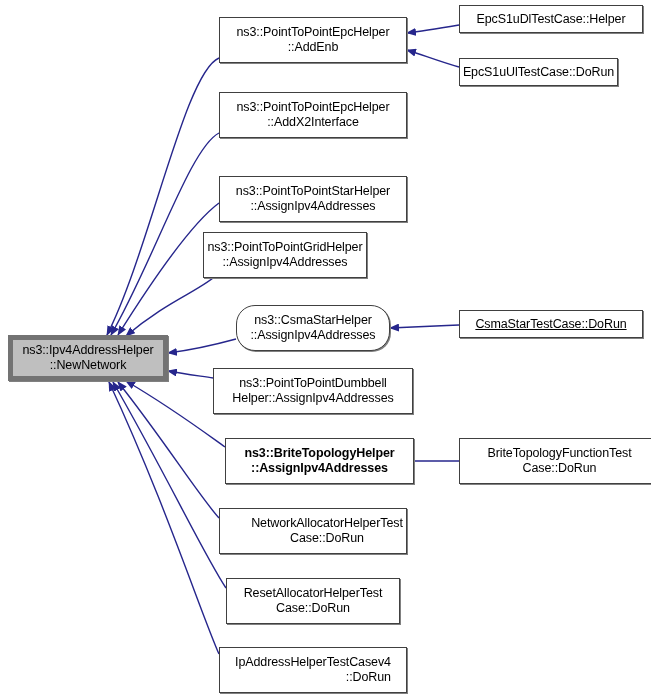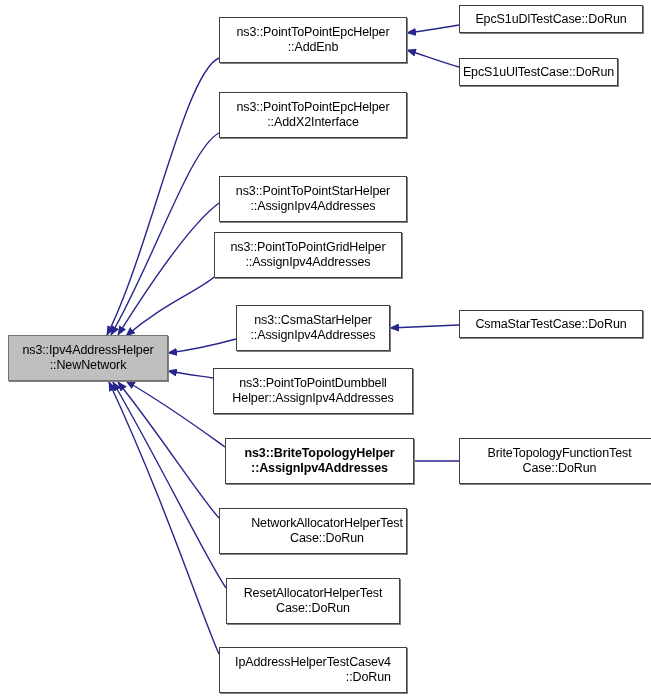--- a/index.html
+++ b/index.html
@@ -34,21 +34,21 @@
     text-align: center;
     color: #000000;
     font-size: 12.5px;
     line-height: 15px;
     letter-spacing: -0.1px;
     white-space: pre-line;
     box-shadow: 1px 1px 0 0 #808080;
   }
   .node.center {
     background: #bfbfbf;
-    border: 1px solid #737373;
+    border: 5px solid #737373;
   }
   .node-label {
     display: block;
     padding: 0 3px;
     white-space: pre-line;
   }
 </style>
 </head>
 <body>
 
@@ -80,34 +80,34 @@
 
   <div id="nodes">
       <div class="node center" style="left: 8px; top: 335px; width: 160px; height: 46px;"><span class="node-label">ns3::Ipv4AddressHelper
 ::NewNetwork</span></div>
       <div class="node" style="left: 219px; top: 17px; width: 188px; height: 46px;"><span class="node-label">ns3::PointToPointEpcHelper
 ::AddEnb</span></div>
       <div class="node" style="left: 219px; top: 92px; width: 188px; height: 46px;"><span class="node-label">ns3::PointToPointEpcHelper
 ::AddX2Interface</span></div>
       <div class="node" style="left: 219px; top: 176px; width: 188px; height: 46px;"><span class="node-label">ns3::PointToPointStarHelper
 ::AssignIpv4Addresses</span></div>
-      <div class="node" style="left: 214px; top: 232px; width: 188px; height: 46px;"><span class="node-label">ns3::PointToPointGridHelper
+      <div class="node" style="left: 203px; top: 232px; width: 164px; height: 46px;"><span class="node-label">ns3::PointToPointGridHelper
 ::AssignIpv4Addresses</span></div>
-      <div class="node" style="left: 236px; top: 305px; width: 154px; height: 46px;"><span class="node-label">ns3::CsmaStarHelper
+      <div class="node" style="left: 236px; top: 305px; width: 154px; height: 46px; border-radius: 19px;"><span class="node-label">ns3::CsmaStarHelper
 ::AssignIpv4Addresses</span></div>
       <div class="node" style="left: 213px; top: 368px; width: 200px; height: 46px;"><span class="node-label">ns3::PointToPointDumbbell
 Helper::AssignIpv4Addresses</span></div>
       <div class="node" style="left: 225px; top: 438px; width: 189px; height: 46px; font-weight: bold;"><span class="node-label">ns3::BriteTopologyHelper
 ::AssignIpv4Addresses</span></div>
       <div class="node" style="left: 219px; top: 508px; width: 188px; height: 46px; padding-left: 28px;"><span class="node-label">NetworkAllocatorHelperTest
 Case::DoRun</span></div>
       <div class="node" style="left: 226px; top: 578px; width: 174px; height: 46px; align-items: center;"><span class="node-label">ResetAllocatorHelperTest
 Case::DoRun</span></div>
       <div class="node" style="left: 219px; top: 647px; width: 188px; height: 46px; text-align: right;"><span class="node-label">IpAddressHelperTestCasev4
 ::DoRun</span></div>
-      <div class="node" style="left: 459px; top: 5px; width: 184px; height: 28px;"><span class="node-label">EpcS1uDlTestCase::DoRun</span></div>
+      <div class="node" style="left: 459px; top: 5px; width: 184px; height: 28px;"><span class="node-label">EpcS1uDlTestCase::Helper</span></div>
       <div class="node" style="left: 459px; top: 58px; width: 159px; height: 28px;"><span class="node-label">EpcS1uUlTestCase::DoRun</span></div>
-      <div class="node" style="left: 459px; top: 310px; width: 184px; height: 28px;"><span class="node-label">CsmaStarTestCase::DoRun</span></div>
+      <div class="node" style="left: 459px; top: 310px; width: 184px; height: 28px; text-decoration: underline;"><span class="node-label">CsmaStarTestCase::DoRun</span></div>
       <div class="node" style="left: 459px; top: 438px; width: 201px; height: 46px;"><span class="node-label">BriteTopologyFunctionTest
 Case::DoRun</span></div>
     </div>
 
 </div>
 
 </body></html>

